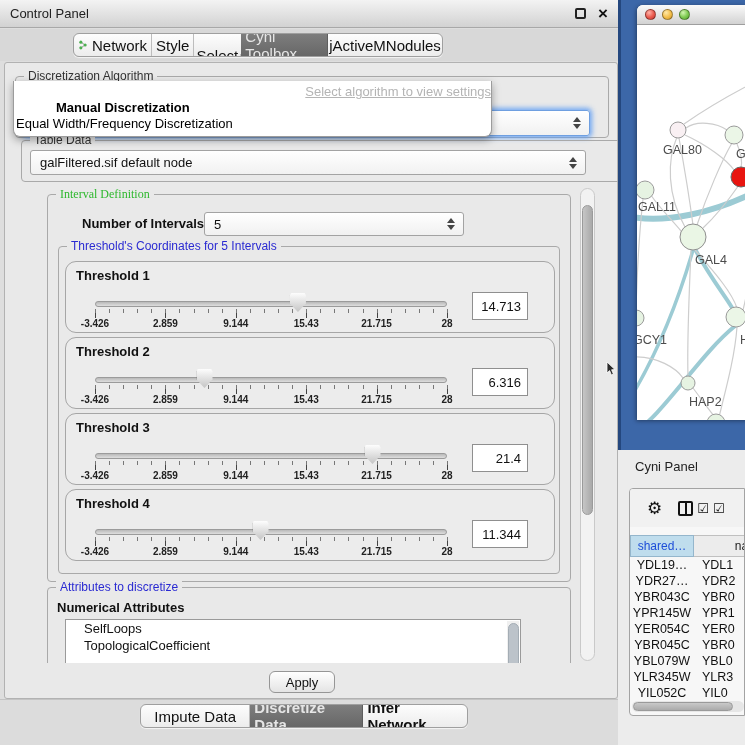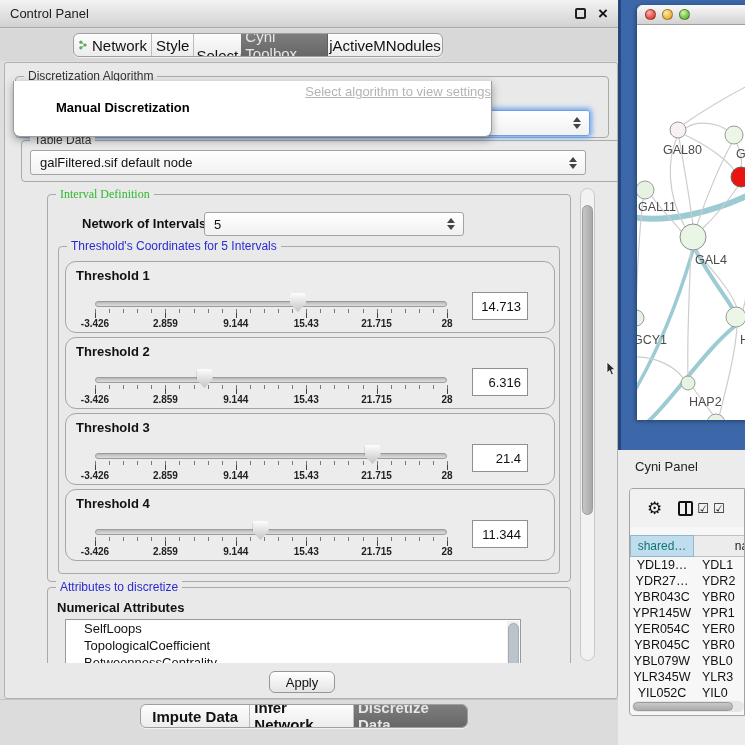--- a/index.html
+++ b/index.html
@@ -108,21 +108,21 @@
   #table-frame { position:absolute; left:11px; top:38px; width:116px; height:228px; background:#f7f7f7;
     border:1px solid #a3a3a3; border-radius:4px 0 0 4px; overflow:hidden; }
   #table-toolbar { position:absolute; left:0; top:0; width:100%; height:38px; background:#f1f1f1;
     display:flex; align-items:center; }
   .gear { font-size:17px; color:#111; margin-left:17px; }
   .splitcols { width:15px; height:15px; border:2px solid #111; border-radius:2px; margin-left:16px; position:relative; }
   .splitcols:before { content:""; position:absolute; left:50%; top:0; bottom:0; width:2px; background:#111; transform:translateX(-50%); }
   .cbox { font-size:13px; color:#111; margin-left:4px; }
   .cbox:first-of-type { margin-left:14px; }
   .t-header { position:absolute; left:0; top:46px; width:160px; height:22px; display:flex; font-size:12px; }
-  .t-header .h1 { width:64px; background:#bfdded; border:1px solid #94b6cc; display:flex; align-items:center; justify-content:center; color:#0f766e; }
+  .t-header .h1 { width:64px; background:#bfdded; border:1px solid #94b6cc; display:flex; align-items:center; justify-content:center; color:#1d4ed8; }
   .t-header .h2 { width:96px; background:#ececec; border:1px solid #c0c0c0; border-left:none; display:flex; align-items:center; justify-content:center; color:#222; }
   .t-rows { position:absolute; left:0; top:68px; width:160px; font-size:12.5px; color:#111; }
   .t-row { display:flex; height:16px; align-items:center; }
   .t-row .c1 { width:64px; text-align:center; }
   .t-row .c2 { padding-left:8px; }
   .hscroll { position:absolute; left:2px; top:212px; width:112px; height:11px; background:#e6e6e6; border-radius:6px; }
   .hthumb { position:absolute; left:1px; top:1px; width:100px; height:9px; border-radius:5px;
     background:linear-gradient(#c9c9c9,#ababab); border:1px solid #9a9a9a; }
 
   svg text { font-family:"Liberation Sans","DejaVu Sans",sans-serif; }
@@ -190,21 +190,21 @@
               <i class="dn"></i>
             </div>
         </div>
       </div>
 
       <div id="scrollpane" class="abs" style="left:16px; top:123px;">
 
         <div class="grp" style="left:26px; top:8px; width:524px; height:388px;">
           <span class="grp-lab green">Interval Definition</span>
 
-          <div class="abs" style="left:34px; top:21px; font-size:13px; font-weight:bold; color:#111;">Network of Intervals</div>
+          <div class="abs" style="left:34px; top:21px; font-size:13px; font-weight:bold; color:#111;">Number of Intervals</div>
           <div class="combo" style="left:156px; top:17px; width:260px; height:24px;">
             <span>5</span>
             <div class="spin">
                 <i class="up"></i>
                 <i class="dn"></i>
               </div>
           </div>
 
           <div class="grp" style="left:10px; top:51px; width:502px; height:328px;">
             <span class="grp-lab blue">Threshold's Coordinates for 5 Intervals</span>
@@ -279,52 +279,52 @@
           </div>
         </div>
 
         <div class="grp" style="left:26px; top:401px; width:524px; height:120px;">
           <span class="grp-lab blue">Attributes to discretize</span>
           <div class="abs" style="left:9px; top:12px; font-size:13px; font-weight:bold; color:#111;">Numerical Attributes</div>
         </div>
         <div id="attr-list">
           <div class="li">SelfLoops</div>
           <div class="li">TopologicalCoefficient</div>
-          <div class="li">BetweennessCentrality</div>
           <div class="lsb">
               <div class="vthumb"></div>
             </div>
         </div>
 
         <div class="vscroll" style="left:559px; top:2px; width:15px; height:473px;">
           <div class="vthumb" style="top:16px; height:310px;"></div>
         </div>
       </div>
 
       <div class="pushbtn" style="left:264px; top:608px; width:66px; height:22px;">Apply</div>
     </div>
 
     <div id="bottom-band" class="abs">
       <div class="tabgroup" style="left:140px; top:4px; height:24px; width:328px;">
-        <div class="tabseg" style="width:116px; font-weight:bold;">
+        <div class="tabseg" style="width:116px; font-weight:normal;">
           <span>Impute Data</span>
+        </div>
+        <div class="tabseg dark" style="width:120px; font-weight:bold;">
+          <span>Discretize Data</span>
         </div>
         <div class="tabseg" style="width:110px; font-weight:bold;">
           <span>Infer Network</span>
-        </div>
-        <div class="tabseg dark" style="width:120px; font-weight:bold;">
-          <span>Discretize Data</span>
         </div>
       </div>
     </div>
   </div>
 
   <div id="algo-popup" class="abs">
     <div class="prompt">Select algorithm to view settings</div>
     <div class="opt1">Manual Discretization</div>
+    <div class="opt2">Equal Width/Frequency Discretization</div>
   </div>
 
   <svg id="cursor" class="abs" width="12" height="14" viewBox="0 0 12 14">
     <polygon points="1,0 1,11 3.6,8.6 5.4,13 7.4,12 5.6,7.8 9,7.6" fill="#2b2b2b" stroke="#fff" stroke-width="0.8"></polygon>
   </svg>
 
   <div id="right-strip" class="abs">
 
     <div id="desktop" class="abs">
       <div id="netwin" class="abs">

